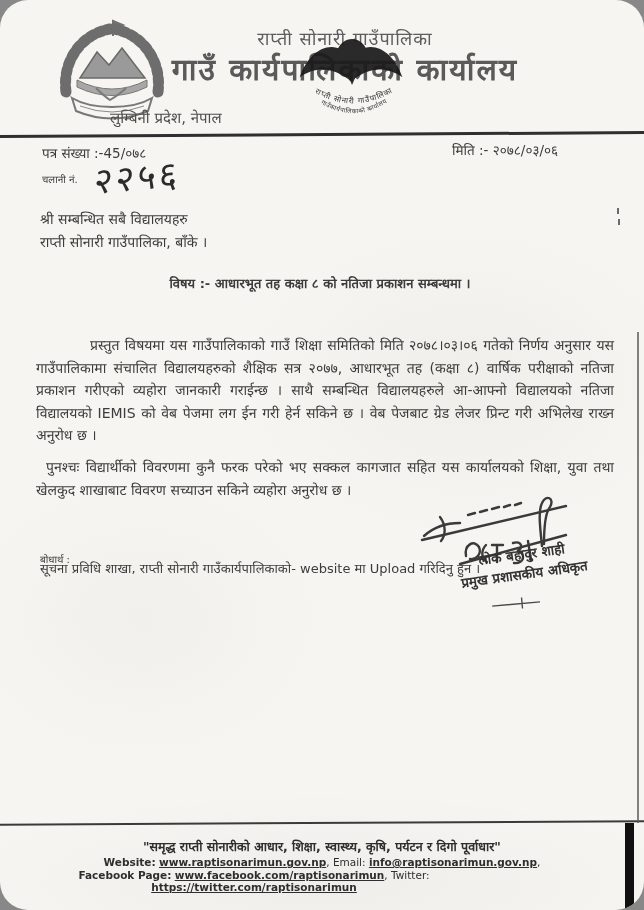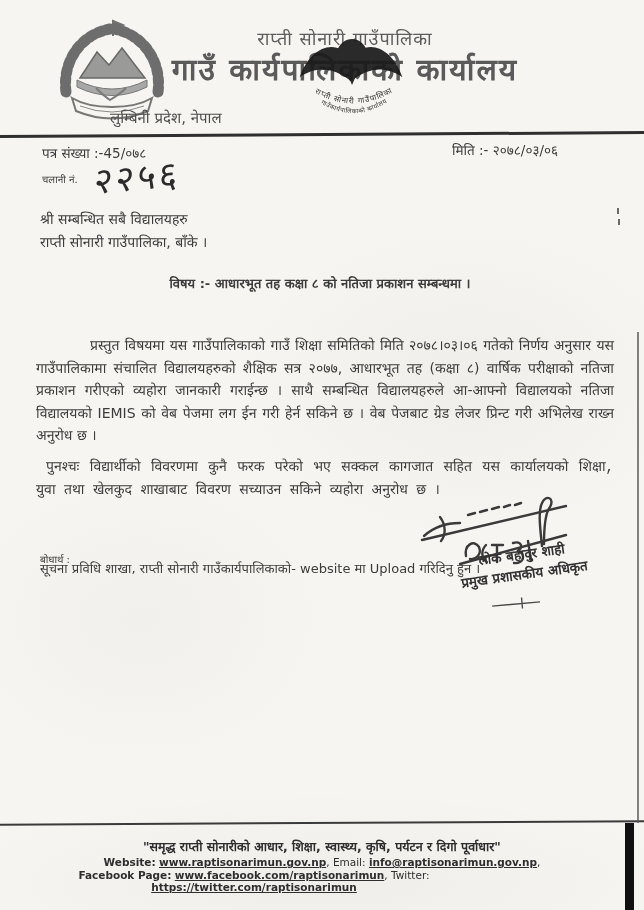--- a/index.html
+++ b/index.html
@@ -6,37 +6,38 @@
   .page {
     position:relative; width:644px; height:910px; margin:0 auto;
     background:#f6f5f1;
     background-image:
       radial-gradient(ellipse 320px 220px at 72% 42%, rgba(110,110,100,0.05), transparent 70%),
       radial-gradient(ellipse 260px 200px at 22% 68%, rgba(110,110,100,0.04), transparent 70%),
       radial-gradient(ellipse 500px 120px at 50% 97%, rgba(100,100,95,0.05), transparent 75%);
     overflow:hidden;
     font-family:"DejaVu Sans", sans-serif;
     color:#3c3c3c;
+    border-radius:28px;
   }
   .abs { position:absolute; }
   .hdr-title1 { left:110px; top:26px; width:470px; text-align:center; font-size:18px; color:#5d5d5d; letter-spacing:1px; filter:blur(0.3px); }
   .hdr-title2 { left:90px; top:48px; width:510px; text-align:center; font-size:30px; font-weight:bold; color:#5a5a5a; letter-spacing:2px; filter:blur(0.35px); }
   .hdr-title3 { left:110px; top:107px; width:460px; font-size:15px; color:#4d4d4d; filter:blur(0.25px); }
   .emblem { left:52px; top:18px; width:120px; height:104px; filter:blur(0.4px); opacity:0.88; }
   .stamp { left:290px; top:28px; width:126px; height:116px; filter:blur(0.55px); opacity:0.93; }
   .rule-top { left:-4px; top:133px; width:656px; height:3px; background:#2f2f2f; transform:rotate(-0.35deg); }
   .rule-bottom { left:-4px; top:822px; width:656px; height:2px; background:#3a3a3a; transform:rotate(-0.3deg); }
   .letter-no { left:42px; top:144px; font-size:13.5px; }
   .date-line { left:452px; top:141px; font-size:13.5px; }
   .chalani-label { left:42px; top:172px; font-size:10px; }
   .chalani-no { left:94px; top:152px; font-size:36px; color:#2b2b2b; transform:rotate(-5deg) skewX(-8deg); letter-spacing:3px; }
   .recipient { left:40px; top:208px; font-size:14px; line-height:22.5px; }
   .subject { left:60px; top:274px; width:520px; text-align:center; font-size:13px; font-weight:bold; }
   .para1 { left:36px; top:334px; width:578px; font-size:14px; line-height:22.5px; text-align:justify; text-indent:54px; }
-  .para2 { left:36px; top:456px; width:578px; font-size:14px; line-height:22.5px; text-align:justify; text-indent:10px;font-family:Liberation Mono, monospace; }
+  .para2 { left:36px; top:456px; width:578px; font-size:14px; line-height:22.5px; text-align:justify; text-indent:10px; }
   .sig-scribble { left:414px; top:494px; width:168px; height:76px; }
   .sig-block { left:434px; top:544px; width:178px; transform:rotate(-8deg); text-align:center; font-size:13.5px; font-weight:bold; color:#333; line-height:20px; }
   .sig-underline { left:490px; top:596px; width:52px; height:14px; transform:rotate(-5deg); }
   .cc-label { left:40px; top:552px; font-size:10px; }
   .cc-line { left:40px; top:559px; font-size:13px; white-space:nowrap; }
   .footer-slogan { left:0; top:838px; width:644px; text-align:center; font-size:12.5px; font-weight:bold; color:#2e2e2e; }
   .footer-line2 { left:0; top:856px; width:644px; text-align:center; font-size:10.5px; color:#2e2e2e; }
   .footer-line3 { left:0; top:869px; width:508px; text-align:center; font-size:10.5px; color:#2e2e2e; }
   .flabel { font-weight:bold; }
   .flink { text-decoration:underline; font-weight:bold; }

